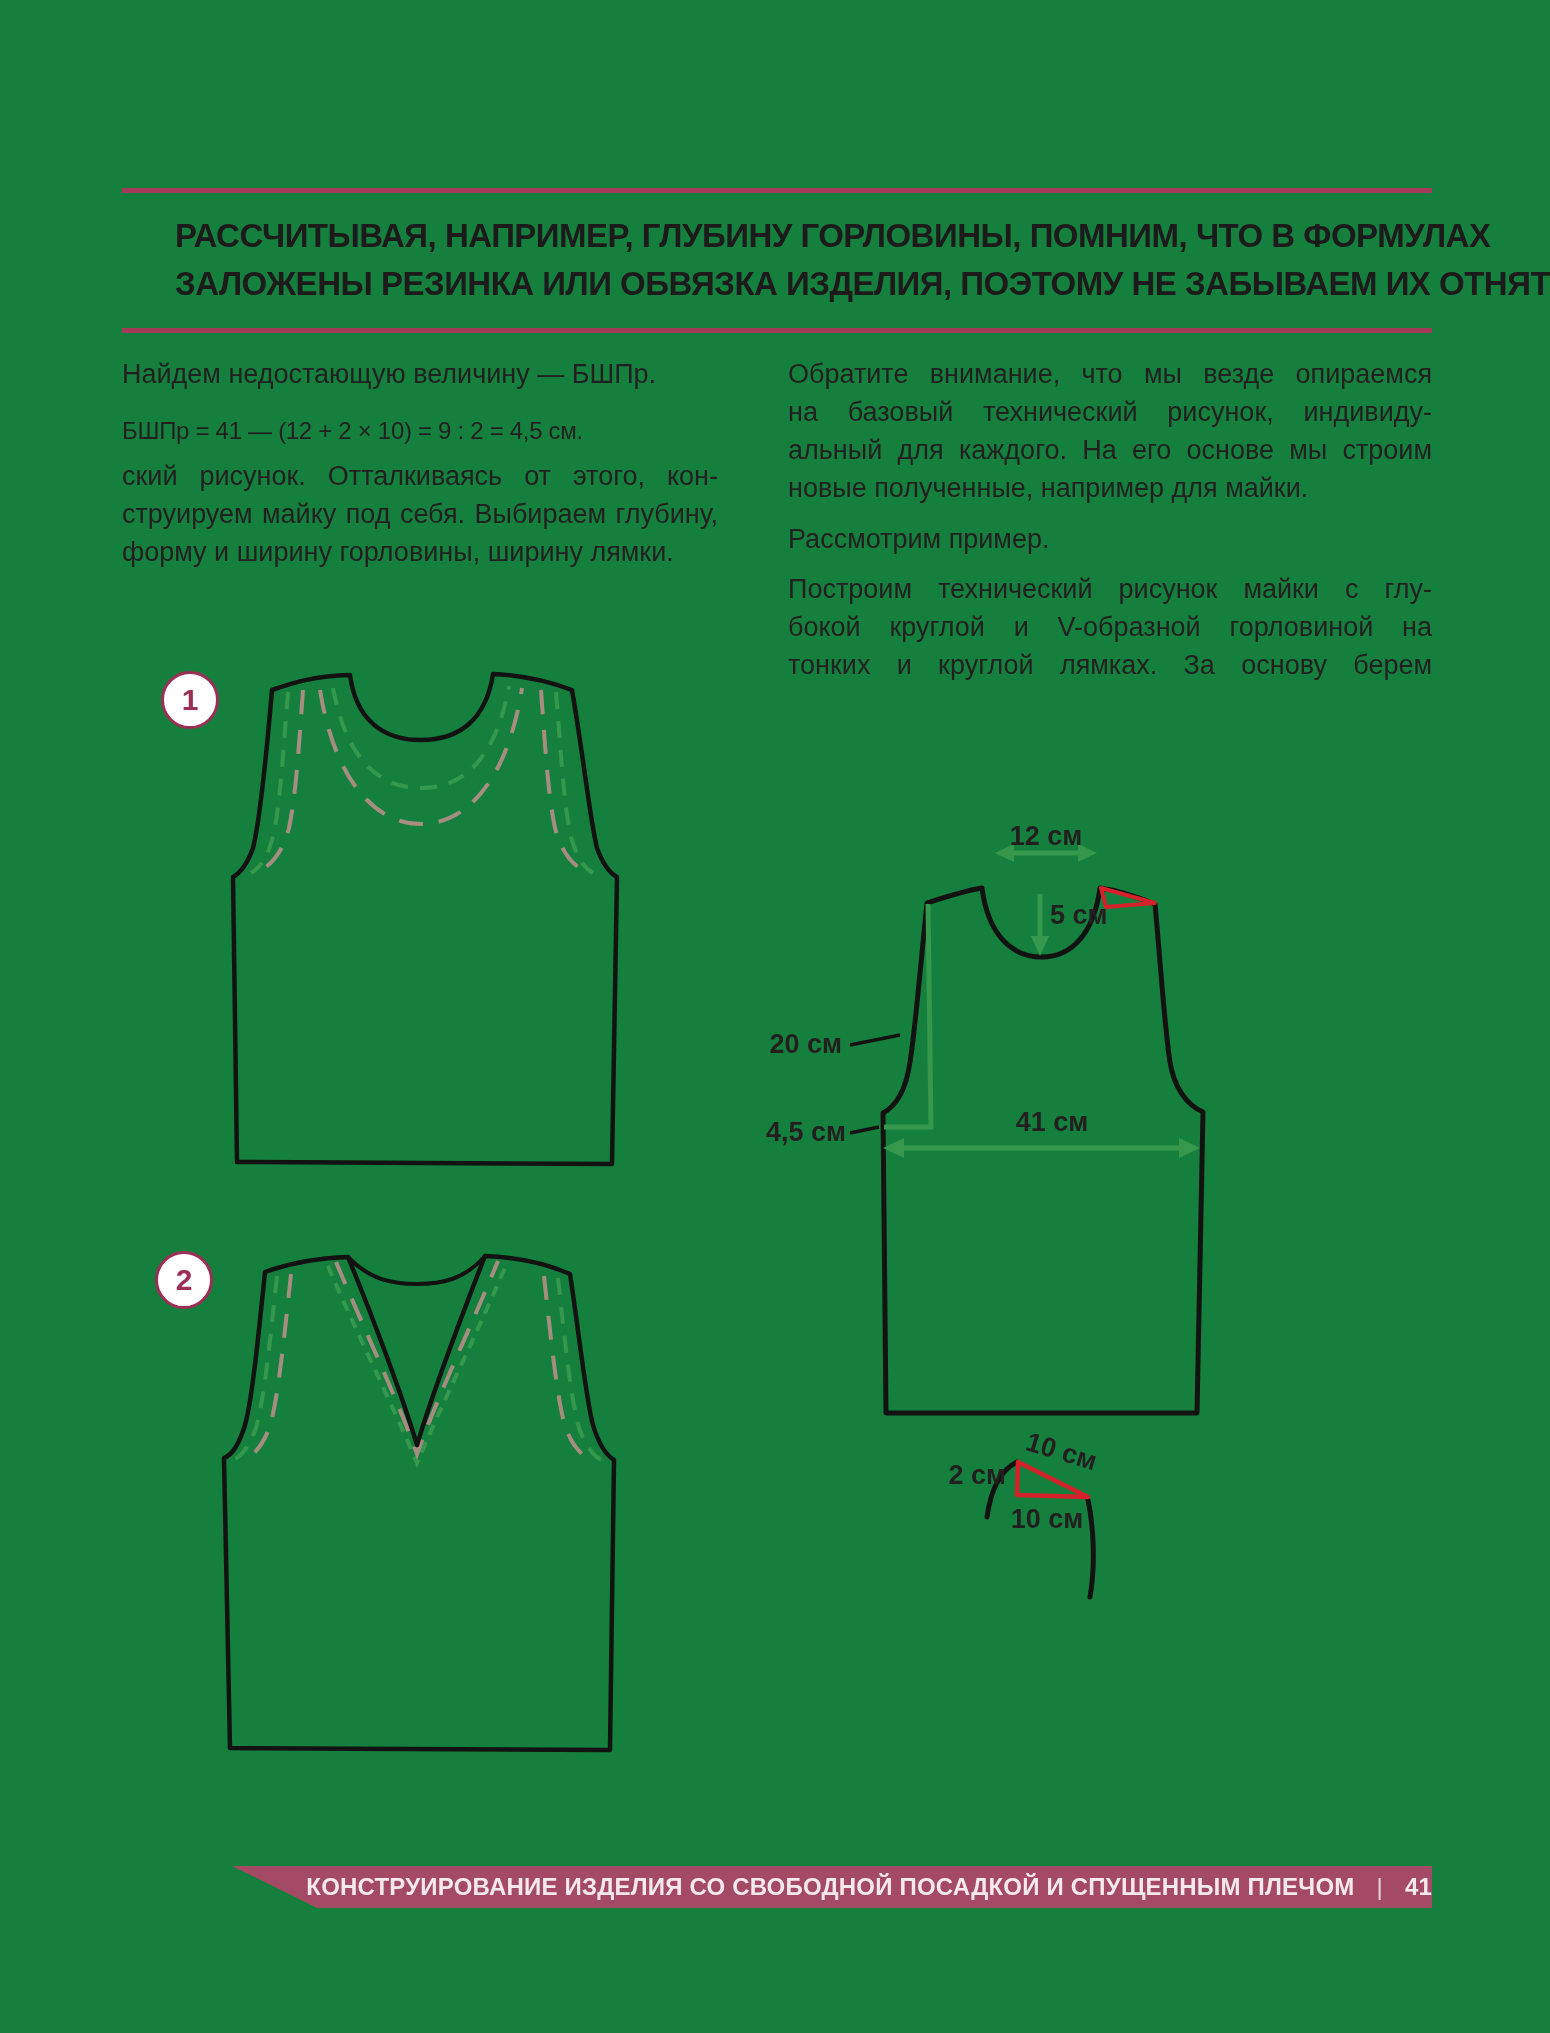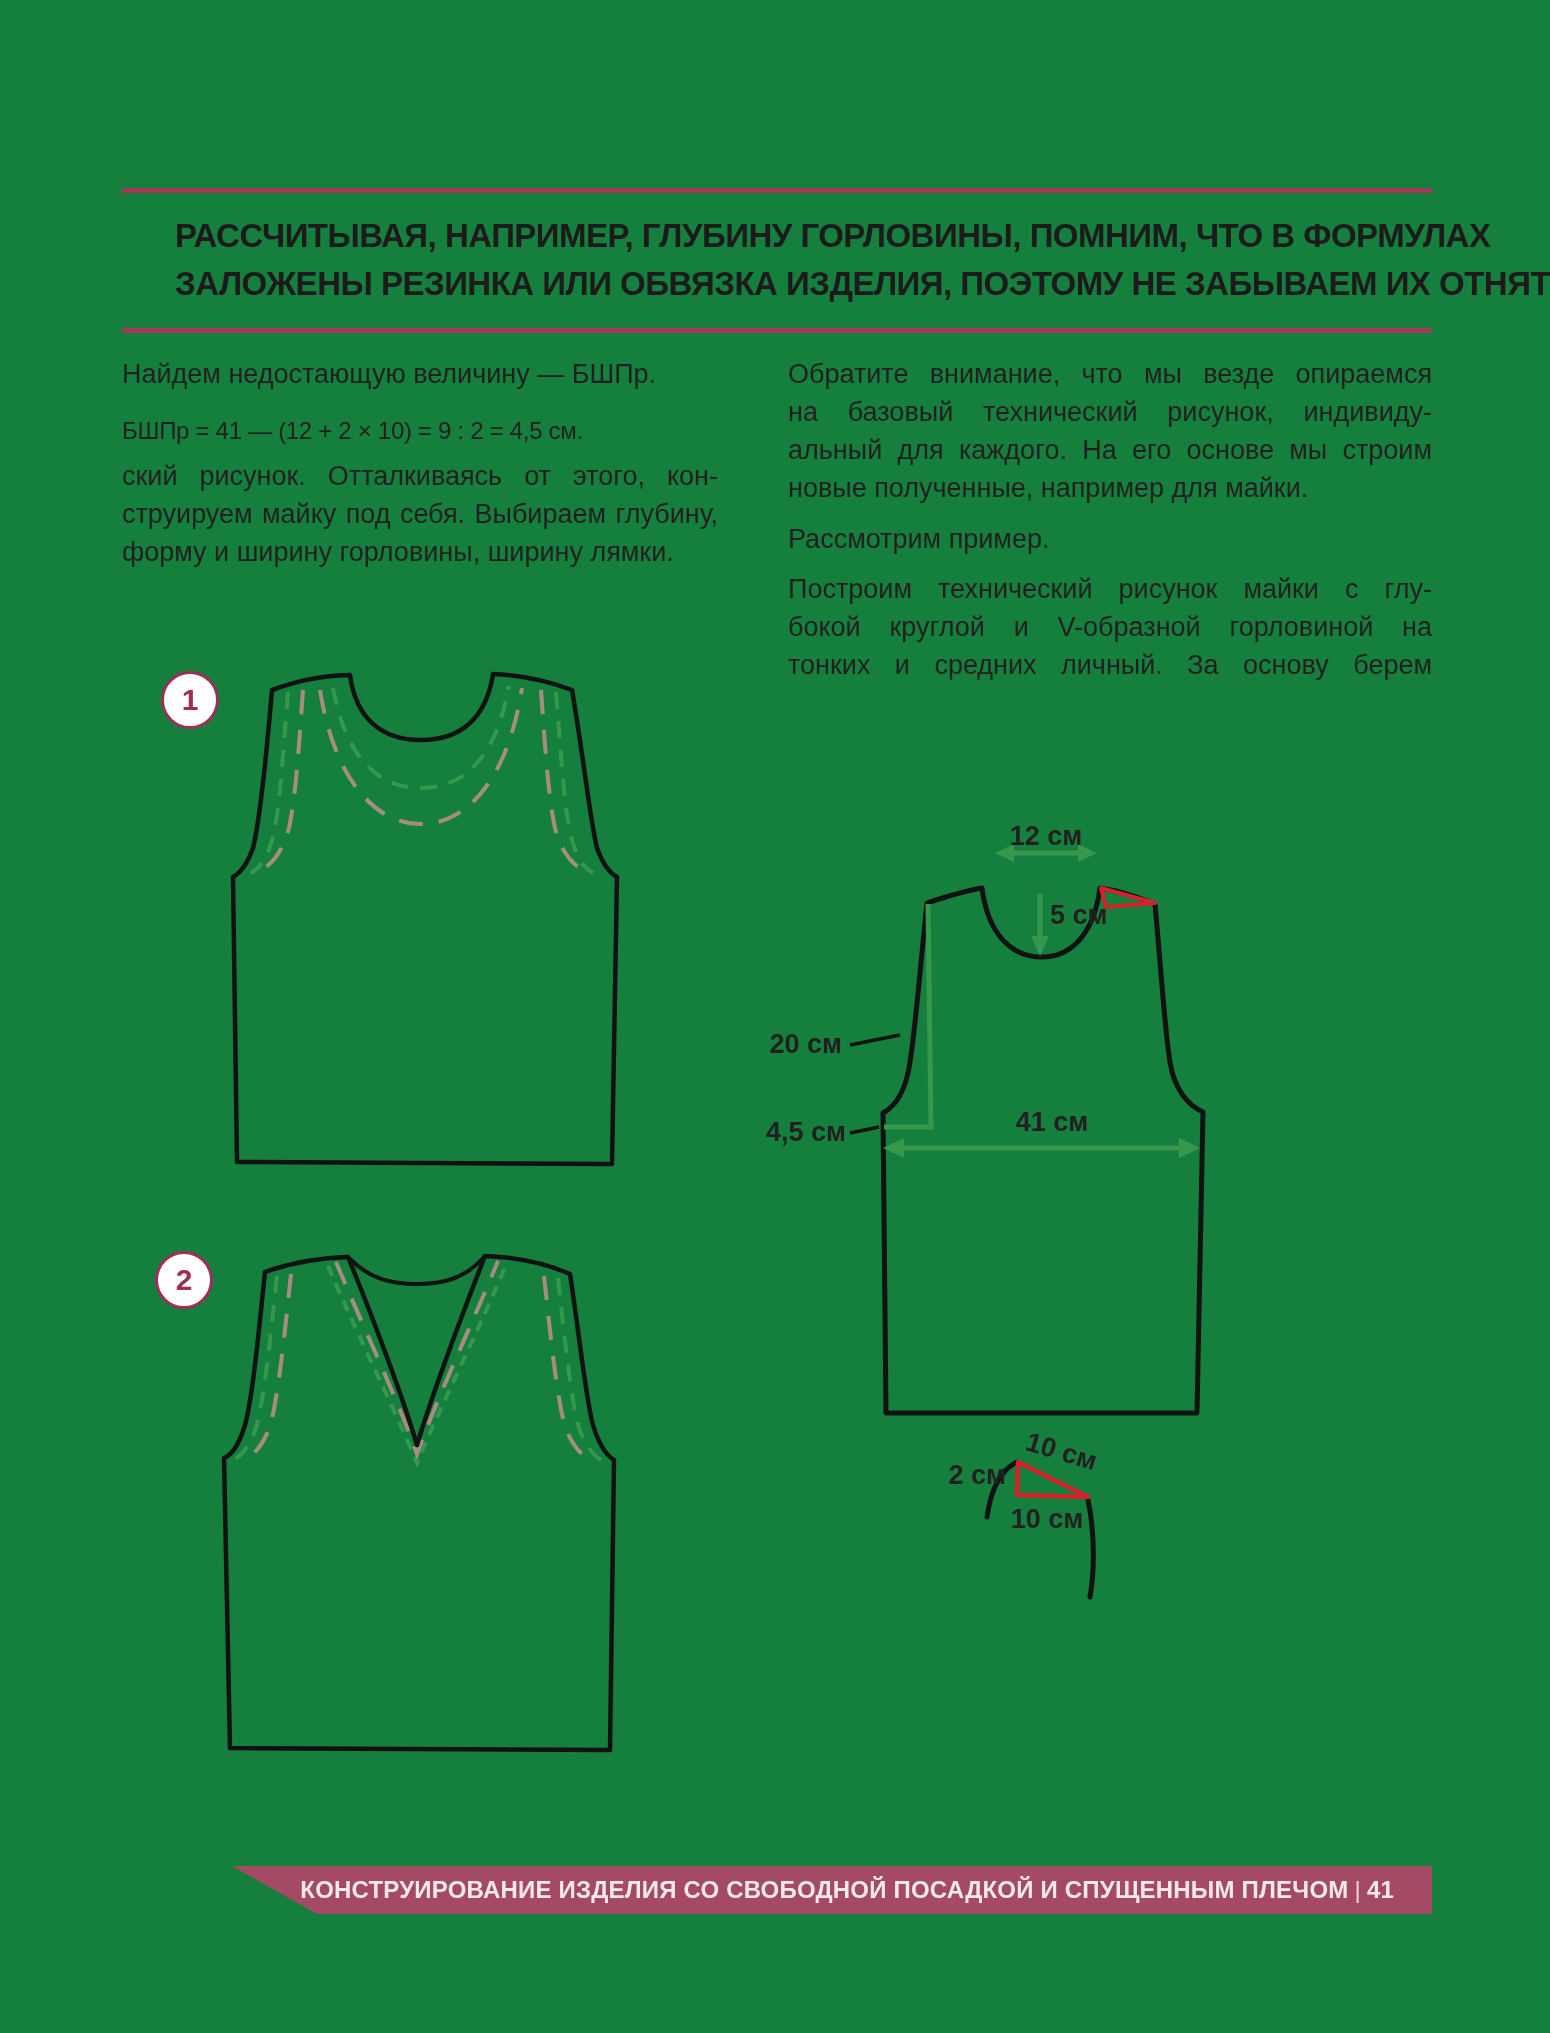--- a/index.html
+++ b/index.html
@@ -17,24 +17,24 @@
   .ln{height:38px;line-height:38px;white-space:nowrap;}
   .j{text-align:justify;text-align-last:justify;white-space:normal;overflow:hidden;}
   .jlast{text-align:left;text-align-last:left;}
   .formula{font-weight:400;font-size:24px;letter-spacing:-0.3px;white-space:nowrap;}
   .badge{
     position:absolute;width:52px;height:52px;border:3px solid #9c2f55;border-radius:50%;
     display:flex;align-items:center;justify-content:center;
     color:#9c2f55;font-size:30px;font-weight:700;background:#fff;
   }
   .footer-band{
-    position:absolute;left:232px;top:1866px;width:1200px;height:48px;background:#a44a64;
+    position:absolute;left:232px;top:1866px;width:1200px;height:42px;background:#a44a64;
     clip-path:polygon(0 0,100% 0,100% 100%,7.1% 100%);
     display:flex;align-items:center;justify-content:flex-end;
-    padding-right:38px;box-sizing:border-box;
+    box-sizing:border-box;gap:16px;
     color:#f6e9ed;font-size:24px;font-weight:700;letter-spacing:0.2px;white-space:nowrap;
   }
   .footer-band .sep{font-weight:400;opacity:0.85;padding:0 6px;}
   svg{position:absolute;overflow:visible;}
   .dlabel{font-family:"Liberation Sans",sans-serif;font-weight:700;font-size:27px;fill:#231f20;}
 </style>
 </head>
 <body>
 
 <div class="page">
@@ -59,21 +59,21 @@
     <div class="ln j">на базовый технический рисунок, индивиду-</div>
     <div class="ln j">альный для каждого. На его основе мы строим</div>
     <div class="ln j jlast">новые полученные, например для майки.</div>
   </div>
   <div class="body-block" style="left:788px;top:520px;width:644px">
     <div class="ln">Рассмотрим пример.</div>
   </div>
   <div class="body-block" style="left:788px;top:570px;width:644px">
     <div class="ln j">Построим технический рисунок майки с глу-</div>
     <div class="ln j">бокой круглой и V-образной горловиной на</div>
-    <div class="ln j">тонких и средних личный. За основу берем</div>
+    <div class="ln j">тонких и круглой лямках. За основу берем</div>
   </div>
 
   <div class="badge" style="left:161px;top:671px">1</div>
   <div class="badge" style="left:155px;top:1251px">2</div>
 
   <svg style="left:150px;top:640px" width="560" height="580" viewBox="0 0 560 580">
     <path d="M 170,50 C 184,138 224,184 271,184 C 318,184 358,138 372,48" fill="none" stroke="#a78d80" stroke-width="4" stroke-dasharray="24 16"></path>
     <path d="M 183,48 C 196,118 228,148 271,148 C 314,148 346,118 359,46" fill="none" stroke="#35984d" stroke-width="4" stroke-dasharray="17 12"></path>
     <path d="M 138,52 C 133,112 130,172 122,200 C 117,218 110,228 101,233" fill="none" stroke="#35984d" stroke-width="4" stroke-dasharray="17 12"></path>
     <path d="M 406,52 C 411,112 414,172 422,200 C 427,218 434,228 443,233" fill="none" stroke="#35984d" stroke-width="4" stroke-dasharray="17 12"></path>

